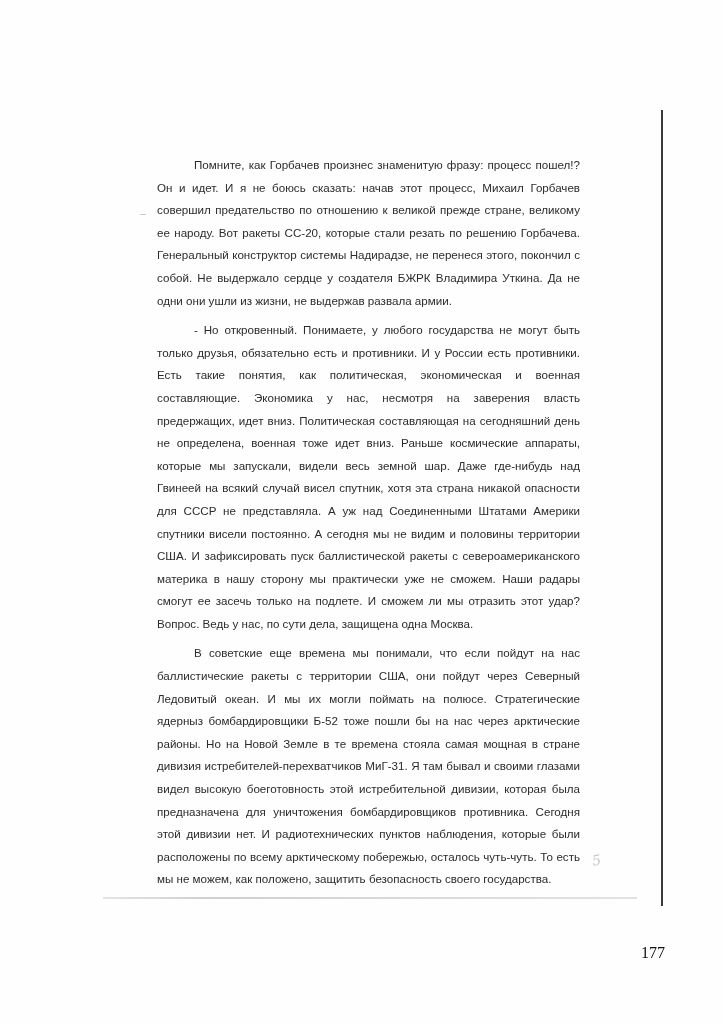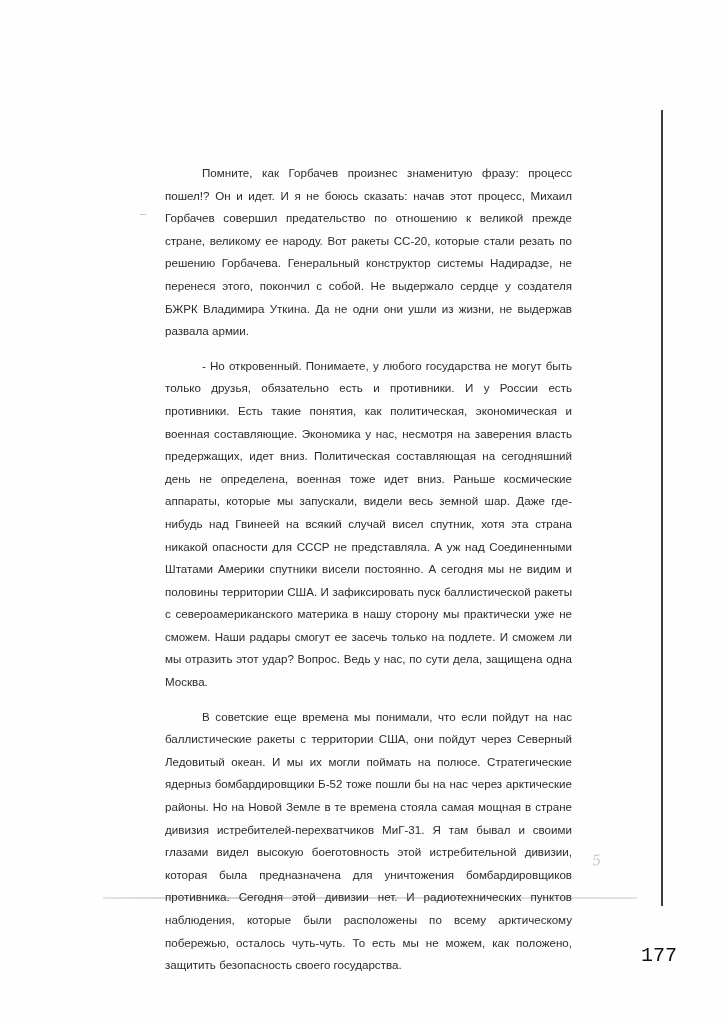--- a/index.html
+++ b/index.html
@@ -59,36 +59,36 @@
       left: 153px;
       top: 150px;
       width: 431px;
       font-family: "Liberation Sans", sans-serif;
       font-size: 11.6px;
       line-height: 22.6px;
       color: #2b2b2b;
       text-align: justify;
     }
     .text-block p {
-      margin: 12px;
+      margin: 4px;
       text-indent: 37px;
       text-align: justify;
     }
     .text-block p + p {
       margin-top: 7px;
     }
     .text-block p.question {
       font-style: italic;
     }
     .page-number {
       position: absolute;
       left: 641px;
       top: 944px;
-      font-family: Liberation Mono, monospace;
-      font-size: 20px;
+      font-family: Liberation Serif, serif;
+      font-size: 16px;
       color: #111111;
     }
   </style>
 </head>
 <body>
 
 <div class="scan-page">
   <div class="right-rule"></div>
   <div class="bottom-rule"></div>
   <div class="margin-tick"></div>

